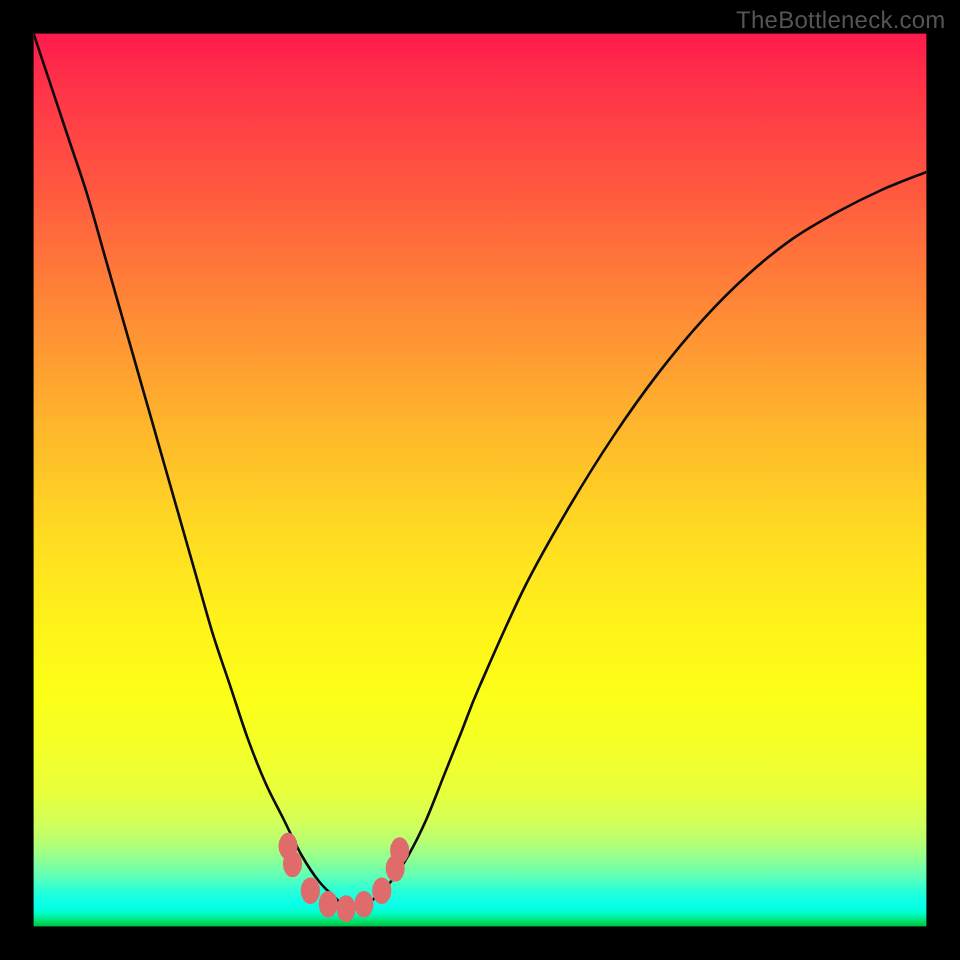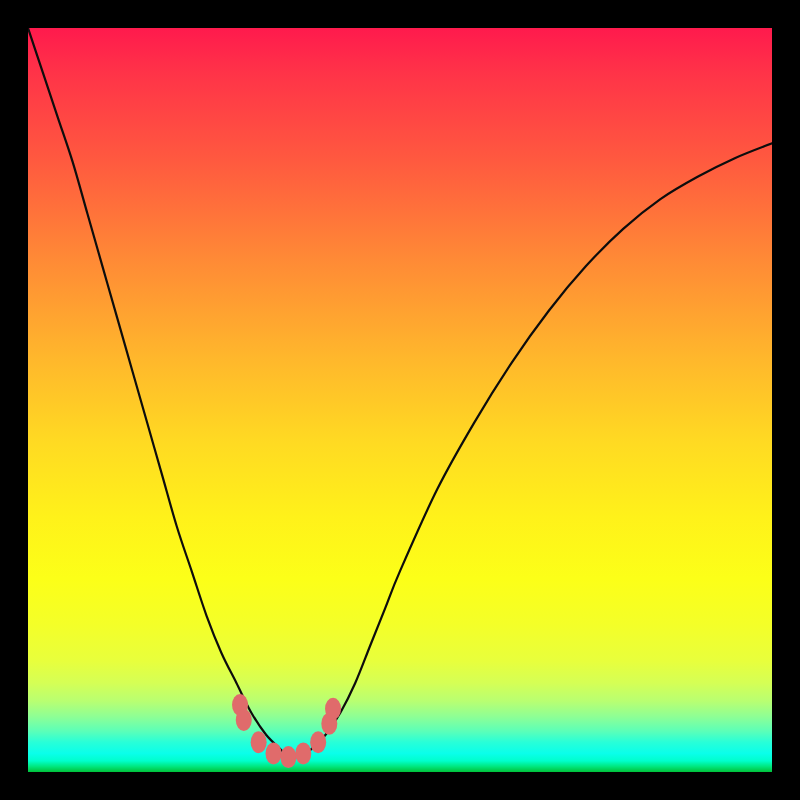--- a/index.html
+++ b/index.html
@@ -64,20 +64,21 @@
     left: 0;
     top: 0;
     width: 744px;
     height: 744px;
   }
 </style>
 </head>
 <body>
 
 <div class="frame">
+  <div class="watermark">TheBottleneck.com</div>
   <div class="plot">
     <svg class="overlay" viewBox="0 0 744 744" preserveAspectRatio="none">
       <path id="curve-path" fill="none" stroke="#0d0d0d" stroke-width="2.2" stroke-linecap="round" stroke-linejoin="round" d="M 0 0 C 2.48 7.439999999999998 9.920000000000002 29.75999999999999 14.88 44.639999999999986 C 19.84 59.51999999999998 24.8 74.39999999999996 29.76 89.27999999999997 C 34.72 104.15999999999998 39.68 117.80000000000007 44.64 133.92000000000007 C 49.6 150.04000000000008 54.56 168.64000000000001 59.52 186 C 64.48 203.35999999999999 69.44000000000001 220.71999999999997 74.4 238.07999999999998 C 79.36 255.44 84.32 272.8 89.28 290.16 C 94.24000000000001 307.52000000000004 99.20000000000002 324.87999999999994 104.16000000000001 342.23999999999995 C 109.12 359.59999999999997 114.08000000000001 376.96 119.04 394.32 C 124 411.68 128.95999999999998 429.03999999999996 133.92 446.4 C 138.88 463.76 143.84 482.36 148.8 498.48 C 153.76000000000002 514.6 158.72 528.24 163.68 543.12 C 168.64000000000001 558 173.6 574.12 178.56 587.76 C 183.52 601.4 188.48 613.8000000000001 193.44 624.96 C 198.4 636.12 203.36 644.8000000000001 208.32000000000002 654.72 C 213.28000000000003 664.64 218.23999999999998 675.8000000000001 223.2 684.48 C 228.16 693.16 233.12 700.5999999999999 238.08 706.8 C 243.04000000000002 713 249.24 717.9599999999999 252.96 721.68 C 256.68 725.4 257.91999999999996 727.88 260.4 729.12 C 262.88 730.36 264.11999999999995 730.36 267.84 729.12 C 271.56 727.88 277.76 725.4 282.72 721.68 C 287.68000000000006 717.9599999999999 292.64000000000004 713 297.6 706.8 C 302.56 700.5999999999999 307.52 693.16 312.47999999999996 684.48 C 317.43999999999994 675.8000000000001 322.4 665.88 327.36 654.72 C 332.32000000000005 643.5600000000001 337.28000000000003 629.92 342.24 617.52 C 347.2 605.12 352.16 592.7199999999999 357.12 580.3199999999999 C 362.08 567.92 363.32 562.96 372 543.12 C 380.68 523.28 396.80000000000007 486.08 409.20000000000005 461.28 C 421.6 436.47999999999996 434 415.4 446.4 394.32 C 458.79999999999995 373.24 471.20000000000005 353.4 483.6 334.79999999999995 C 496 316.19999999999993 508.4 298.84000000000003 520.8 282.72 C 533.1999999999999 266.6 545.6 251.72 558 238.07999999999998 C 570.4 224.43999999999997 582.8000000000001 212.04 595.2 200.88 C 607.6 189.72 620 179.8 632.4 171.12 C 644.8 162.44 657.2 155.61999999999995 669.6 148.79999999999995 C 682 141.97999999999996 694.4 135.78000000000003 706.8 130.20000000000005 C 719.1999999999999 124.62000000000006 737.8 117.80000000000005 744 115.32000000000005"></path>
       <g id="markers">
           <ellipse cx="212.04" cy="677.04" rx="8" ry="11" fill="#e06b6b"></ellipse>
           <ellipse cx="215.76" cy="691.92" rx="8" ry="11" fill="#e06b6b"></ellipse>
           <ellipse cx="230.64" cy="714.24" rx="8" ry="11" fill="#e06b6b"></ellipse>
           <ellipse cx="245.52" cy="725.4" rx="8" ry="11" fill="#e06b6b"></ellipse>
           <ellipse cx="260.4" cy="729.12" rx="8" ry="11" fill="#e06b6b"></ellipse>
           <ellipse cx="275.28" cy="725.4" rx="8" ry="11" fill="#e06b6b"></ellipse>

